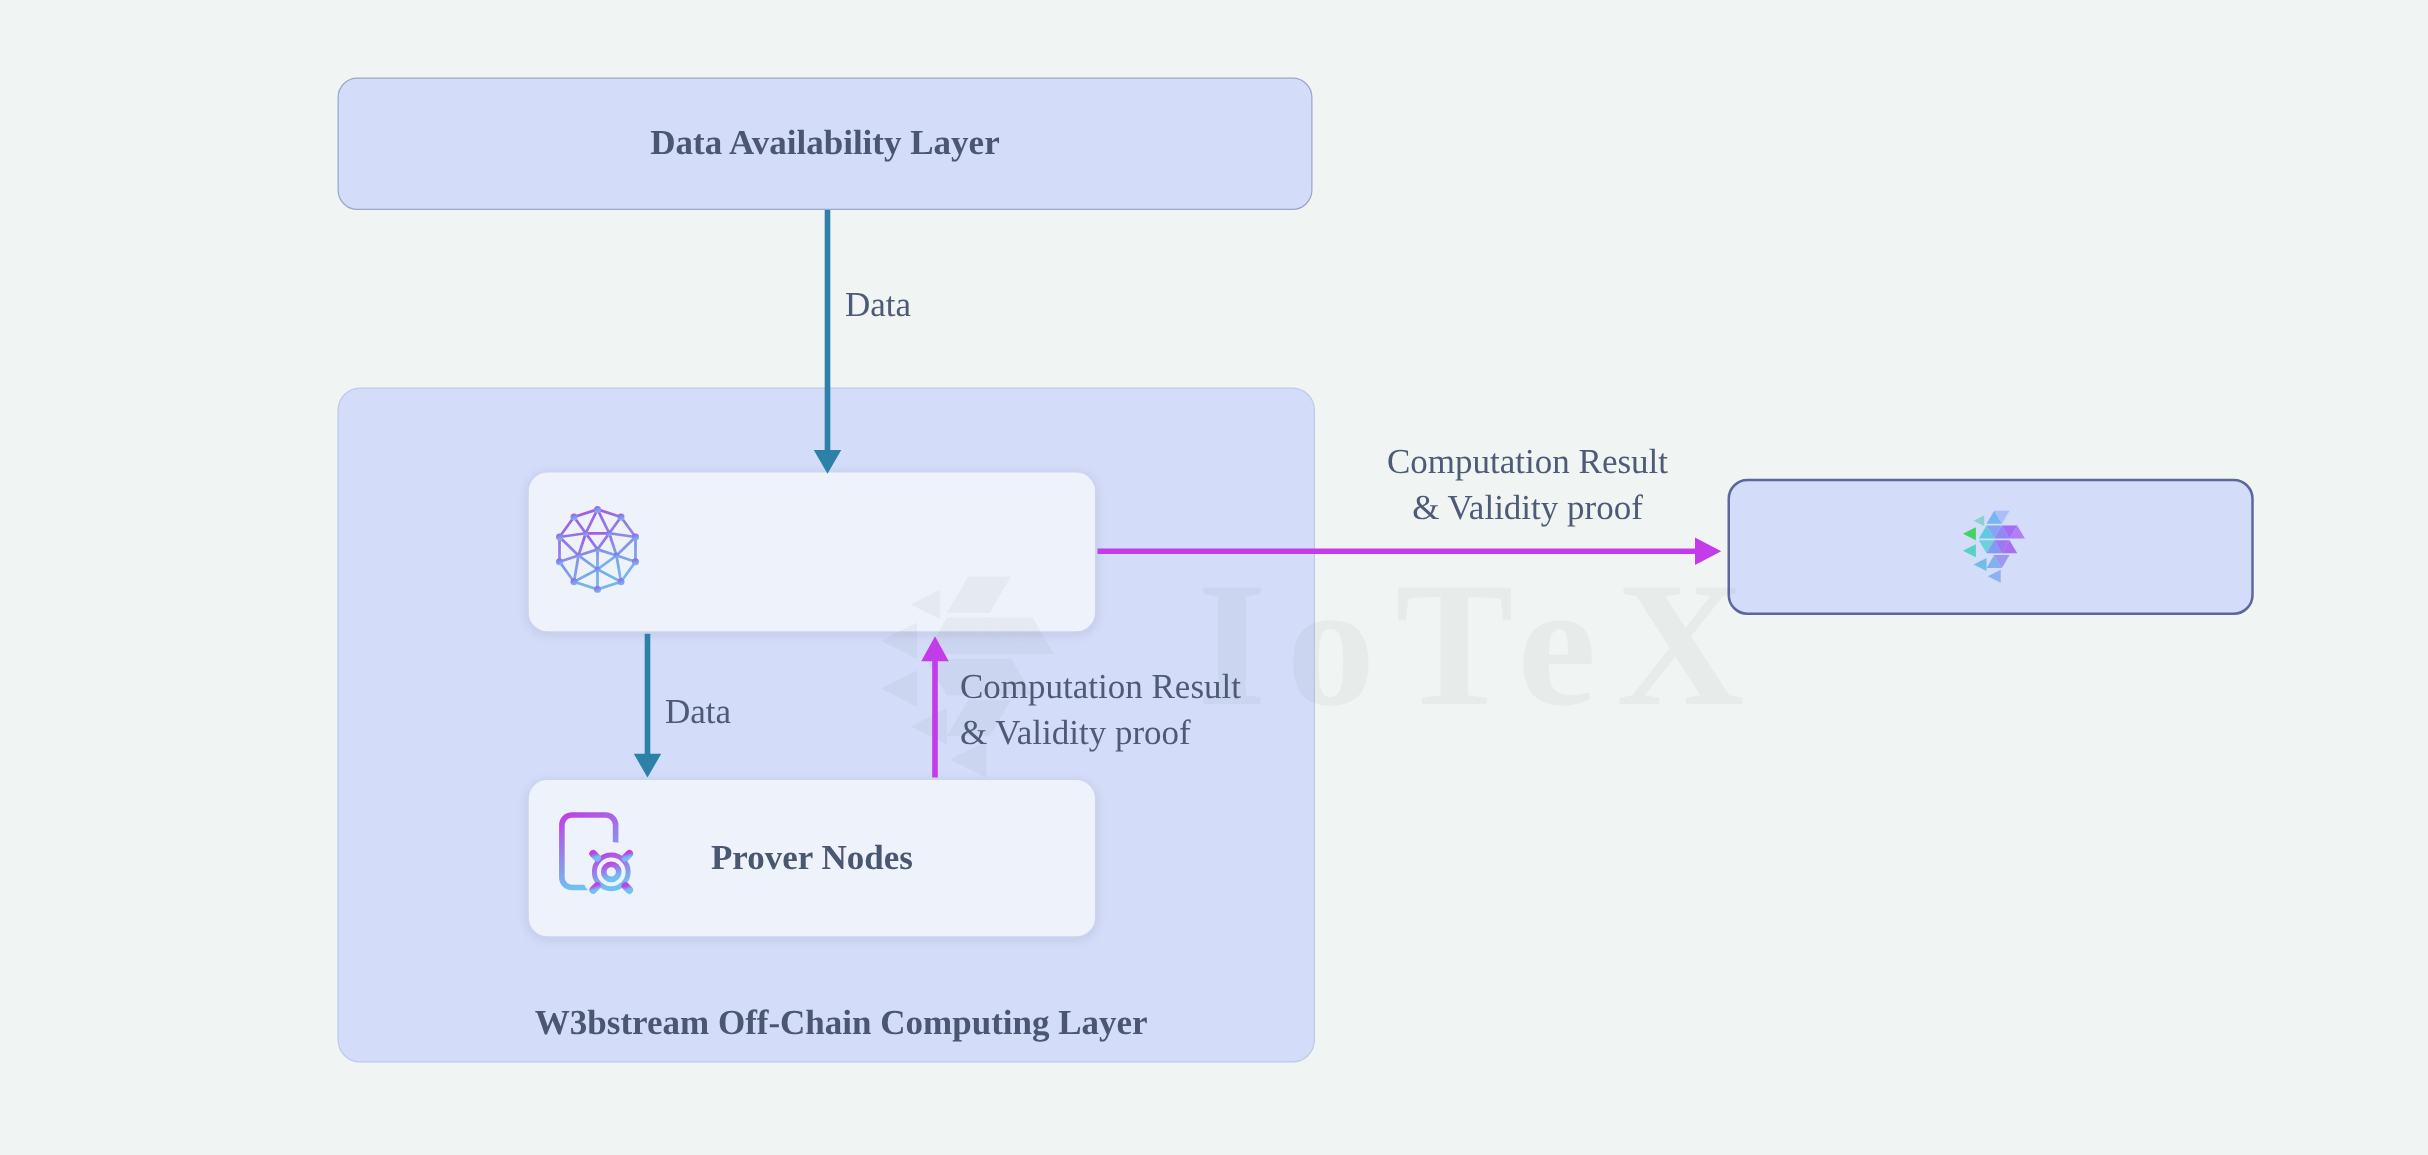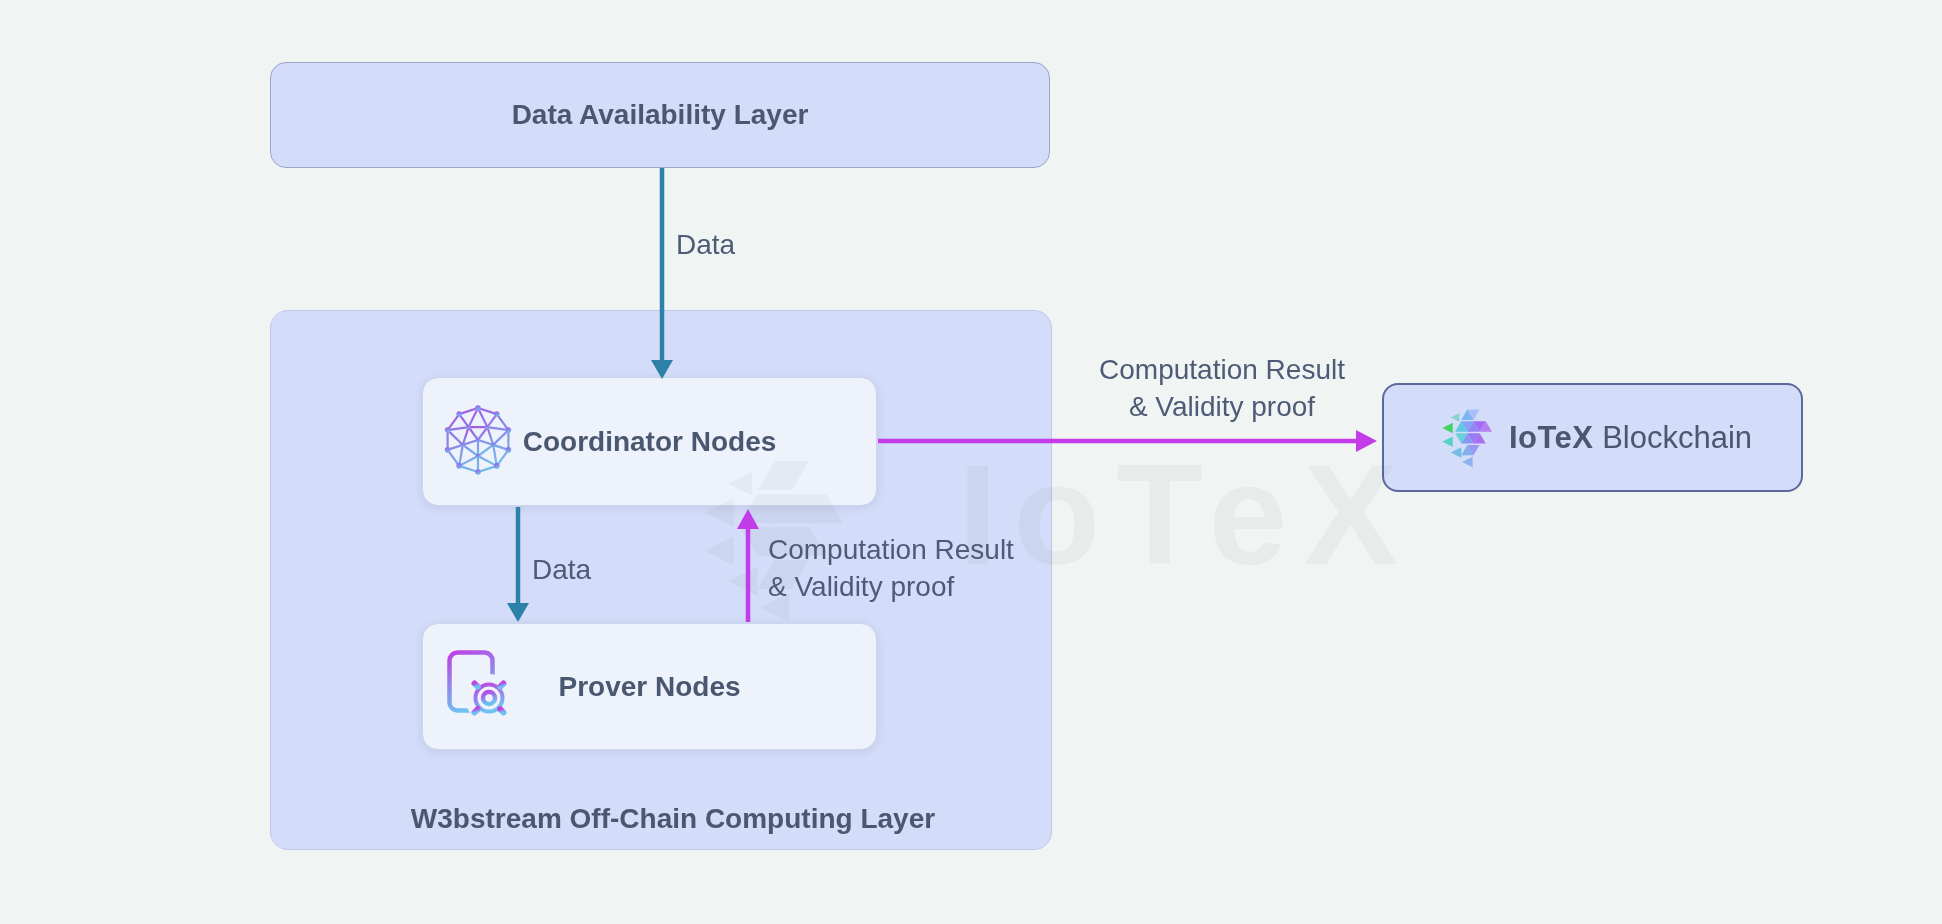--- a/index.html
+++ b/index.html
@@ -3,21 +3,21 @@
 <meta charset="utf-8">
 <style>
   :root{
     --background:#f0f4f2; --layer_fill:#d3dcf8; --layer_border:#9aa6cc;
     --container_border:#bec9ec; --node_fill:#eef2fb; --node_border:#ccd5ee;
     --iotex_box_border:#5c689c; --teal_arrow:#2d80a8; --magenta_arrow:#c43ce9;
     --title_text:#4a5770; --label_text:#4e5b77; --watermark:#5a655f;
   }
   html,body{margin:0;padding:0;background:var(--background);}
   .canvas{position:relative;width:1942px;height:924px;background:var(--background);
-    overflow:hidden;font-family:Liberation Sans, sans-serif;}
+    overflow:hidden;font-family:Liberation Serif, serif;}
 
   .layer-box{position:absolute;background:var(--layer_fill);border-radius:16px;
     box-sizing:border-box;}
   .da-box{left:270px;top:62px;width:780px;height:106px;border:1.5px solid var(--layer_border);
     display:flex;align-items:center;justify-content:center;z-index:2;}
   .w3b-box{left:270px;top:310px;width:782px;height:540px;border:1px solid var(--container_border);
     border-radius:18px;z-index:1;}
   .w3b-label{position:absolute;left:0;right:0;bottom:14px;text-align:center;
     font-size:28px;font-weight:bold;color:var(--title_text);margin-left:24px;}
 
@@ -94,21 +94,20 @@
             <circle cx="16.2" cy="9.1" r="2.8"></circle>
           <circle cx="44.4" cy="22.1" r="2.2"></circle>
             <circle cx="50.2" cy="39.9" r="2.2"></circle>
           <circle cx="35" cy="51" r="2.2"></circle>
             <circle cx="19.8" cy="39.9" r="2.2"></circle>
           <circle cx="25.6" cy="22.1" r="2.2"></circle>
             <circle cx="35" cy="35" r="2.2"></circle>
         </g>
       </svg>
     </span>
-    <span class="title-text">Coordinator Nodes</span>
   </div>
 
   <div class="node-box prover-box">
     <span class="node-icon">
       <svg width="70" height="70" viewBox="0 0 70 70">
         <defs>
           <linearGradient id="grad-doc" x1="0" y1="0" x2="0.3" y2="1">
             <stop offset="0" stop-color="#bf42e2"></stop>
               <stop offset="1" stop-color="#6ec2f1"></stop>
           </linearGradient>
@@ -152,24 +151,20 @@
           <polygon points="28,56.5 41,56.5 34.5,45.5" fill="#74a9ef" opacity="0.85"></polygon>
           <polygon points="34.5,45.5 47.5,45.5 41,56.5" fill="#8d86f0" opacity="0.8"></polygon>
           <polygon points="19,22 19,33 8,27.5" fill="#46d165"></polygon>
           <polygon points="26,12 26,21 17,16.5" fill="#59cbb9" opacity="0.6"></polygon>
           <polygon points="19,36.5 19,47.5 8,42" fill="#49cfbd" opacity="0.9"></polygon>
           <polygon points="28,48 28,59 17,53.5" fill="#5fb7e2" opacity="0.85"></polygon>
           <polygon points="40,58 40,69 29,63.5" fill="#7da7ee" opacity="0.8"></polygon>
         </g>
       </svg>
     </span>
-    <span class="iotex-wordmark">
-      <span class="iotex-brand">IoTeX</span>
-      <span>Blockchain</span>
-    </span>
   </div>
 
   <div class="watermark watermark-mark">
     <svg width="200" height="190" viewBox="0 0 64 72" fill="currentColor">
       <polygon points="28,19 41,19 34.5,8"></polygon>
         <polygon points="34.5,8 47.5,8 41,19"></polygon>
       <polygon points="21.5,31.5 34.5,31.5 28,20.5"></polygon>
         <polygon points="28,20.5 41,20.5 34.5,31.5"></polygon>
       <polygon points="34.5,31.5 47.5,31.5 41,20.5"></polygon>
         <polygon points="41,20.5 54,20.5 47.5,31.5"></polygon>

